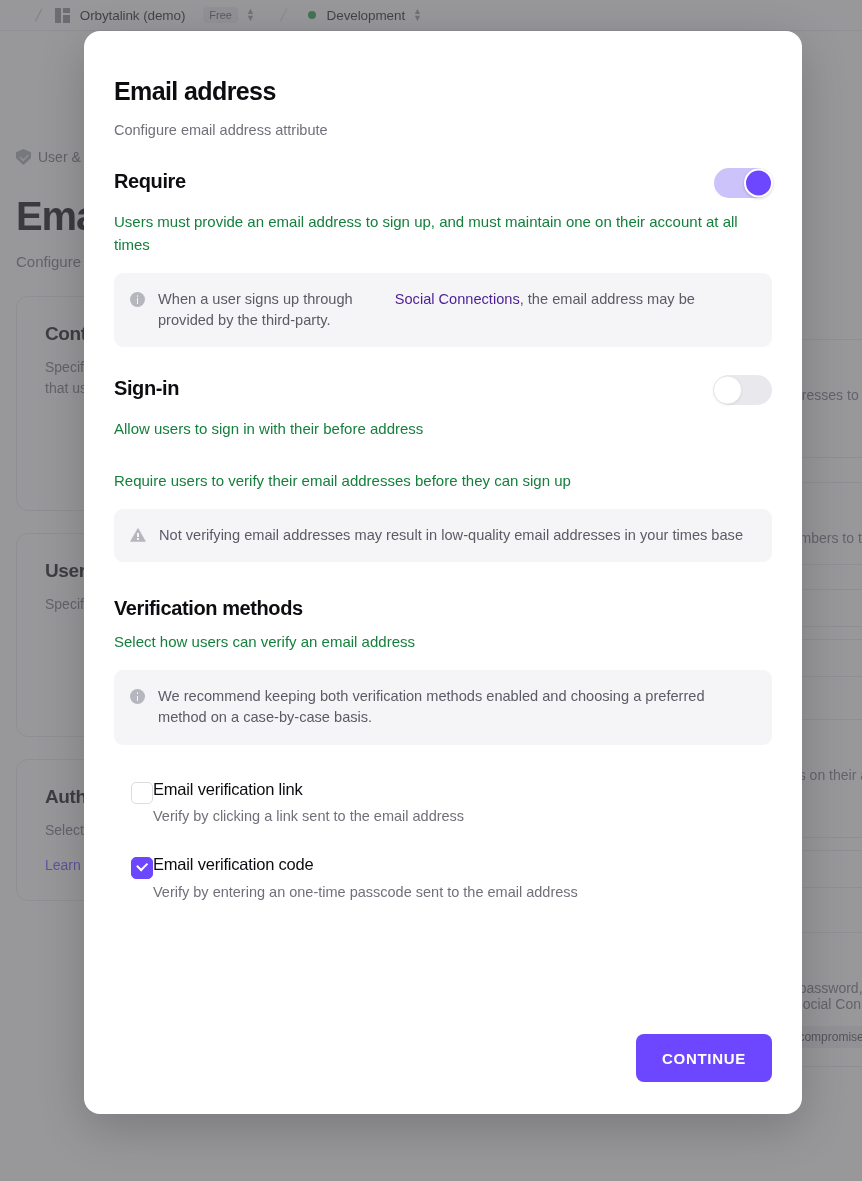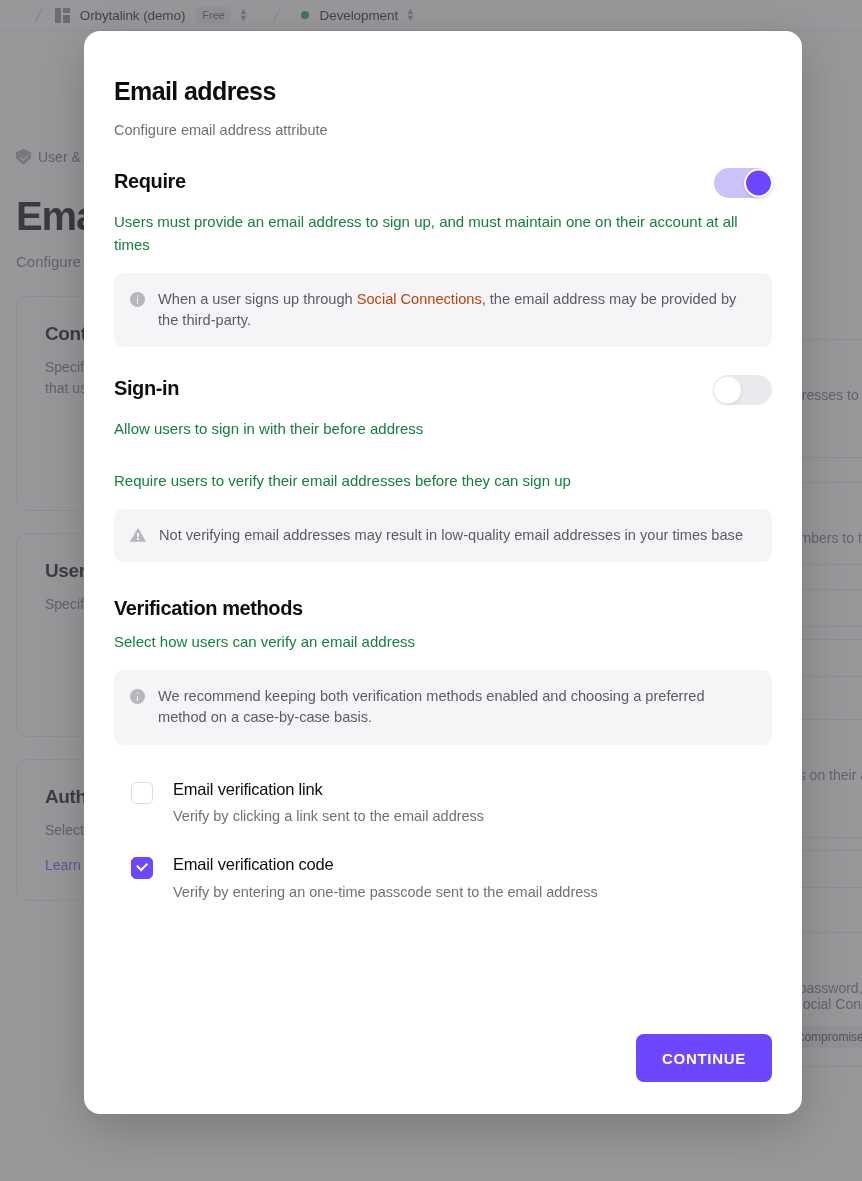--- a/index.html
+++ b/index.html
@@ -57,21 +57,21 @@
   .tb-applogo i.a { left: 0; top: 0; width: 6px; height: 15px; }
   .tb-applogo i.b { left: 8px; top: 0; width: 7px; height: 5px; }
   .tb-applogo i.c { left: 8px; top: 7px; width: 7px; height: 8px; }
   .tb-name {
     font-size: 13.5px;
     color: #1c1c21;
     letter-spacing: -0.1px;
     white-space: nowrap;
   }
   .tb-badge {
-    margin-left: 11px;
+    margin-left: 18px;
     background: #eeeef1;
     color: #5a5a66;
     font-size: 11px;
     padding: 2px 6px;
     border-radius: 4px;
     white-space: nowrap;
   }
   .tb-stepper {
     margin-left: 8px;
     display: flex;
@@ -322,22 +322,23 @@
     align-items: flex-start;
     margin-top: 17px;
   }
   .callout + .callout { margin-top: 13px; }
   .callout-text {
     font-size: 14.6px;
     line-height: 1.45;
     color: #5b5b66;
   }
   .callout-text a {
-    color: #c2410c;
+    color: #4c1d95;
     text-decoration: none;
+    margin-left: 38px;
   }
   .ico-info {
     width: 15px; height: 15px;
     border-radius: 50%;
     background: #b6b6bf;
     flex: none;
     position: relative;
     margin-top: 3px;
   }
   .ico-info::before {
@@ -375,21 +376,21 @@
     position: absolute;
     left: 7px; top: 10.5px;
     width: 2px; height: 2px;
     background: #f5f5f7;
   }
 
   
   .check-list { margin-top: 28px; }
   .check-item {
     display: flex;
-    gap: 20px;
+    gap: 0;
     align-items: flex-start;
     padding: 7px 0 8px 17px;
     cursor: pointer;
   }
   .cbox {
     width: 22px; height: 22px;
     border-radius: 5px;
     flex: none;
     margin-top: 2px;
     position: relative;

